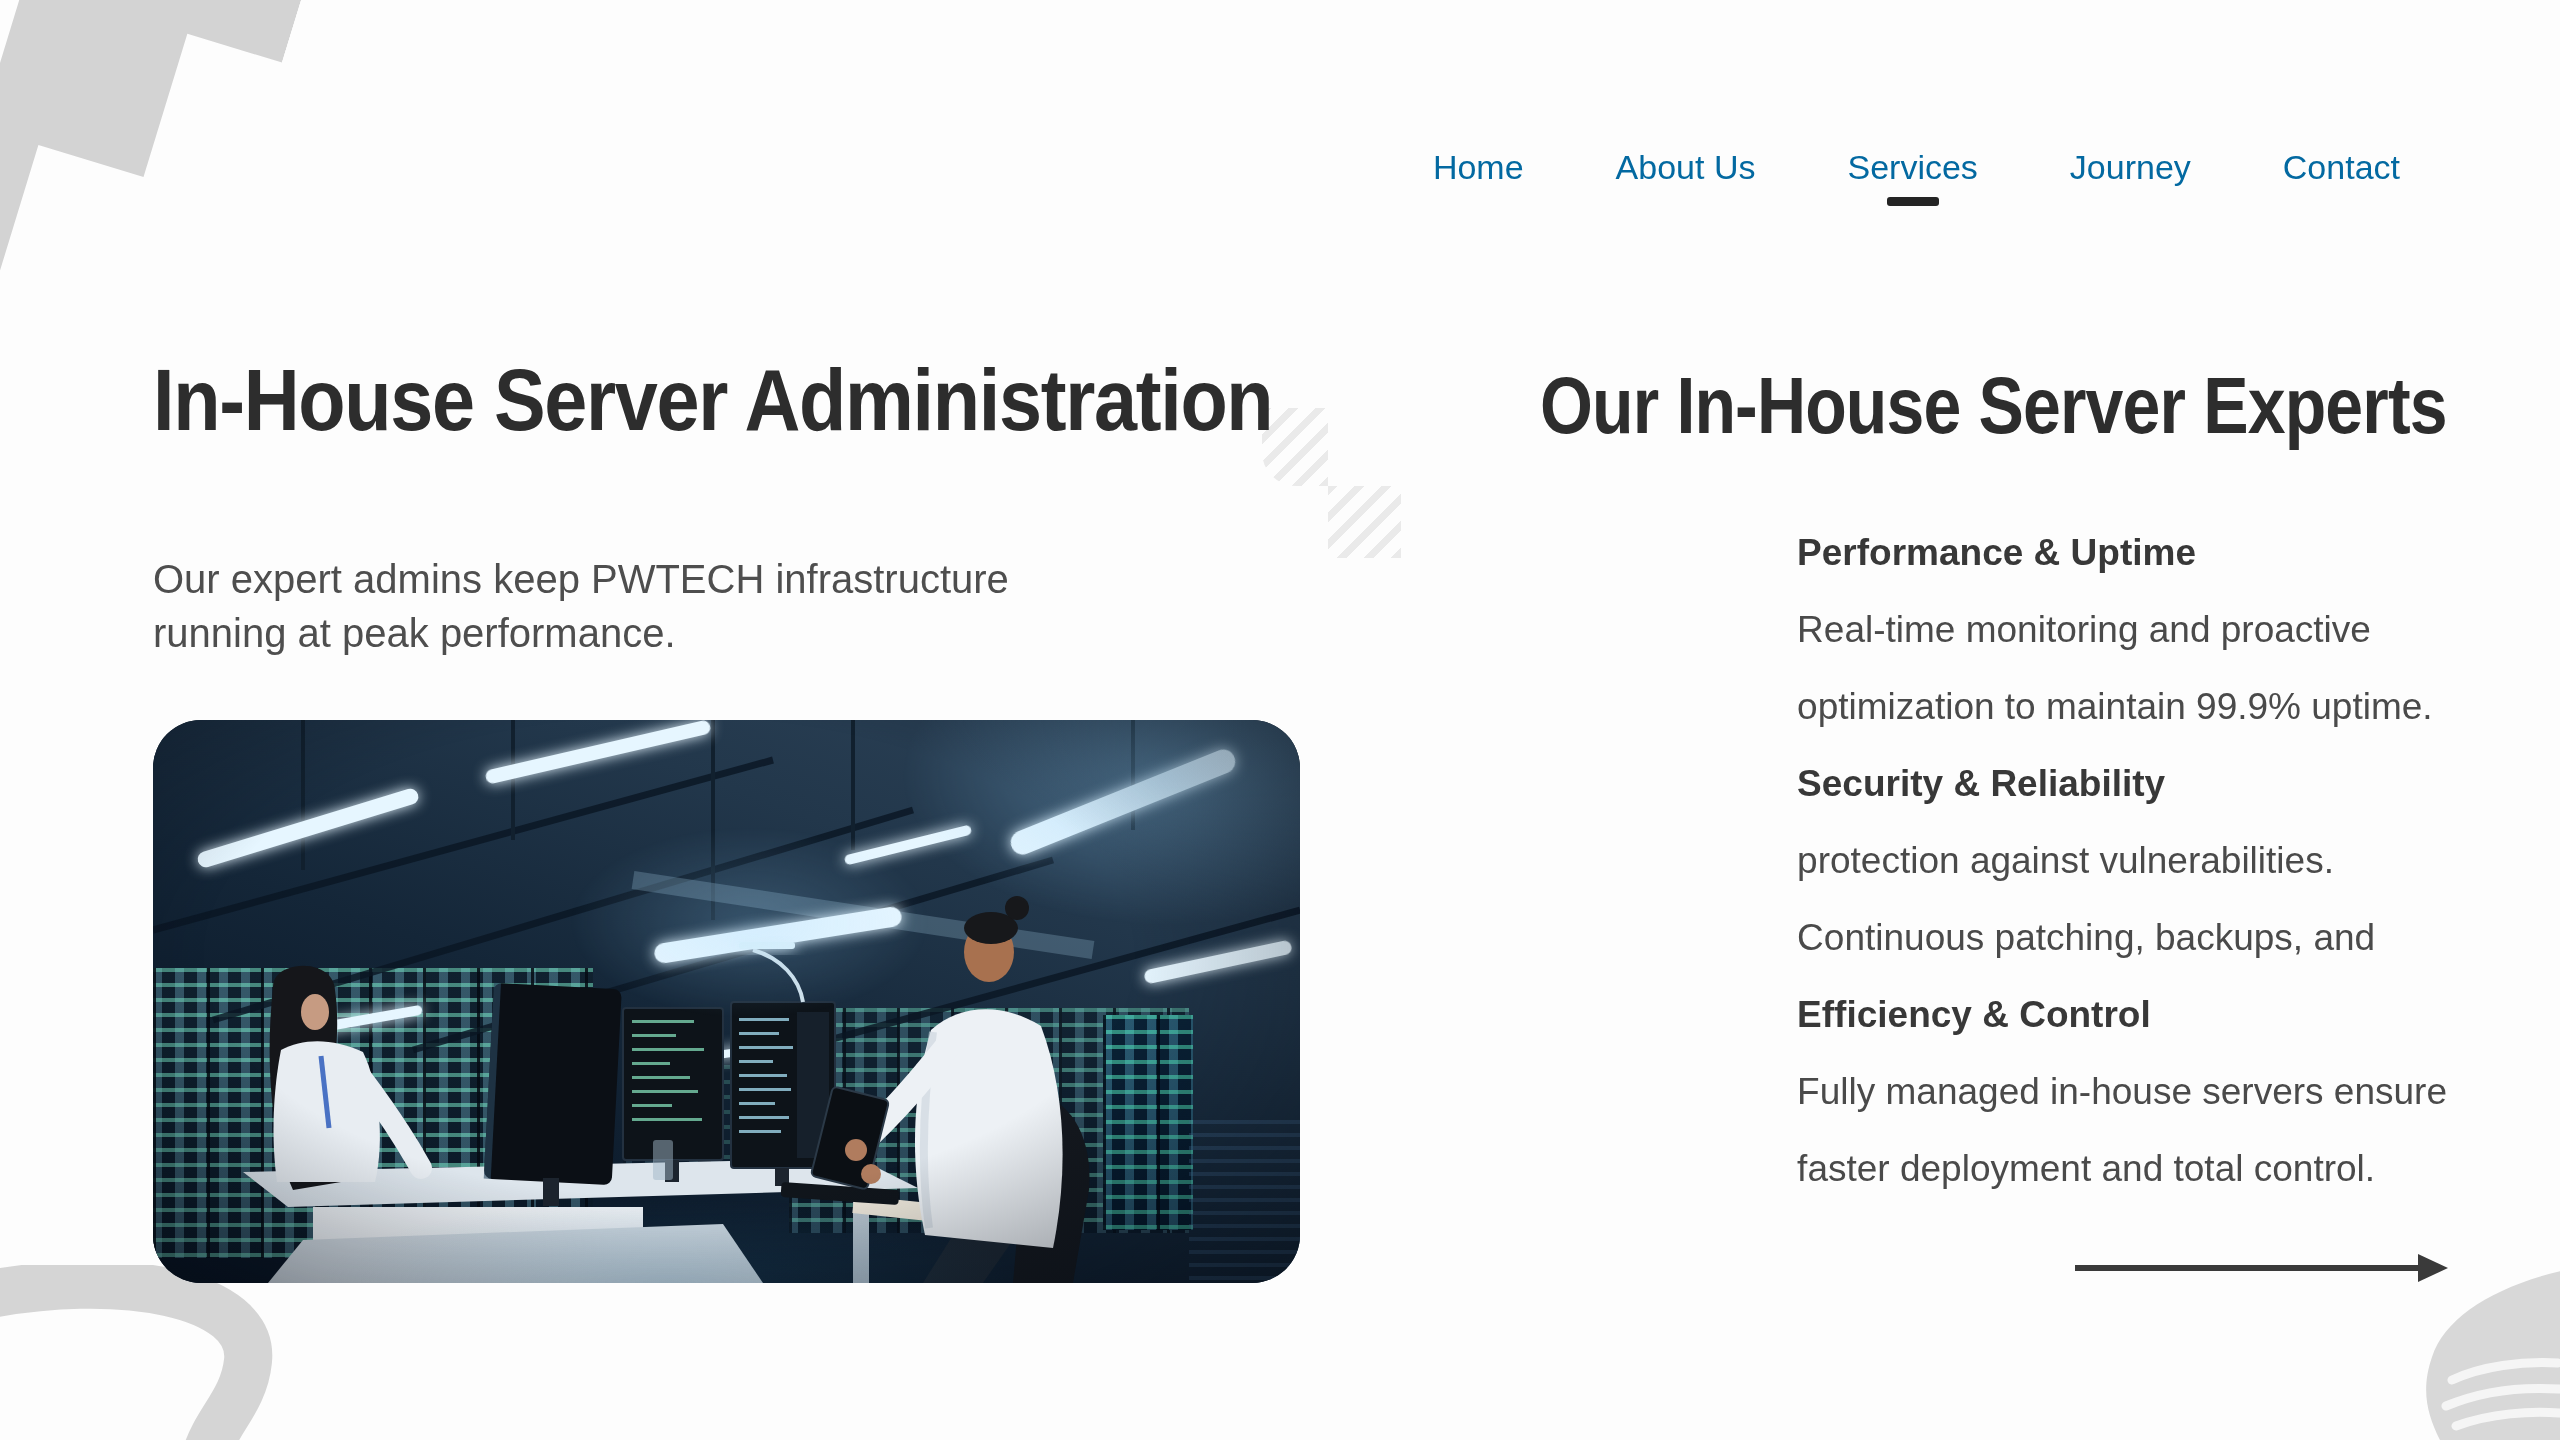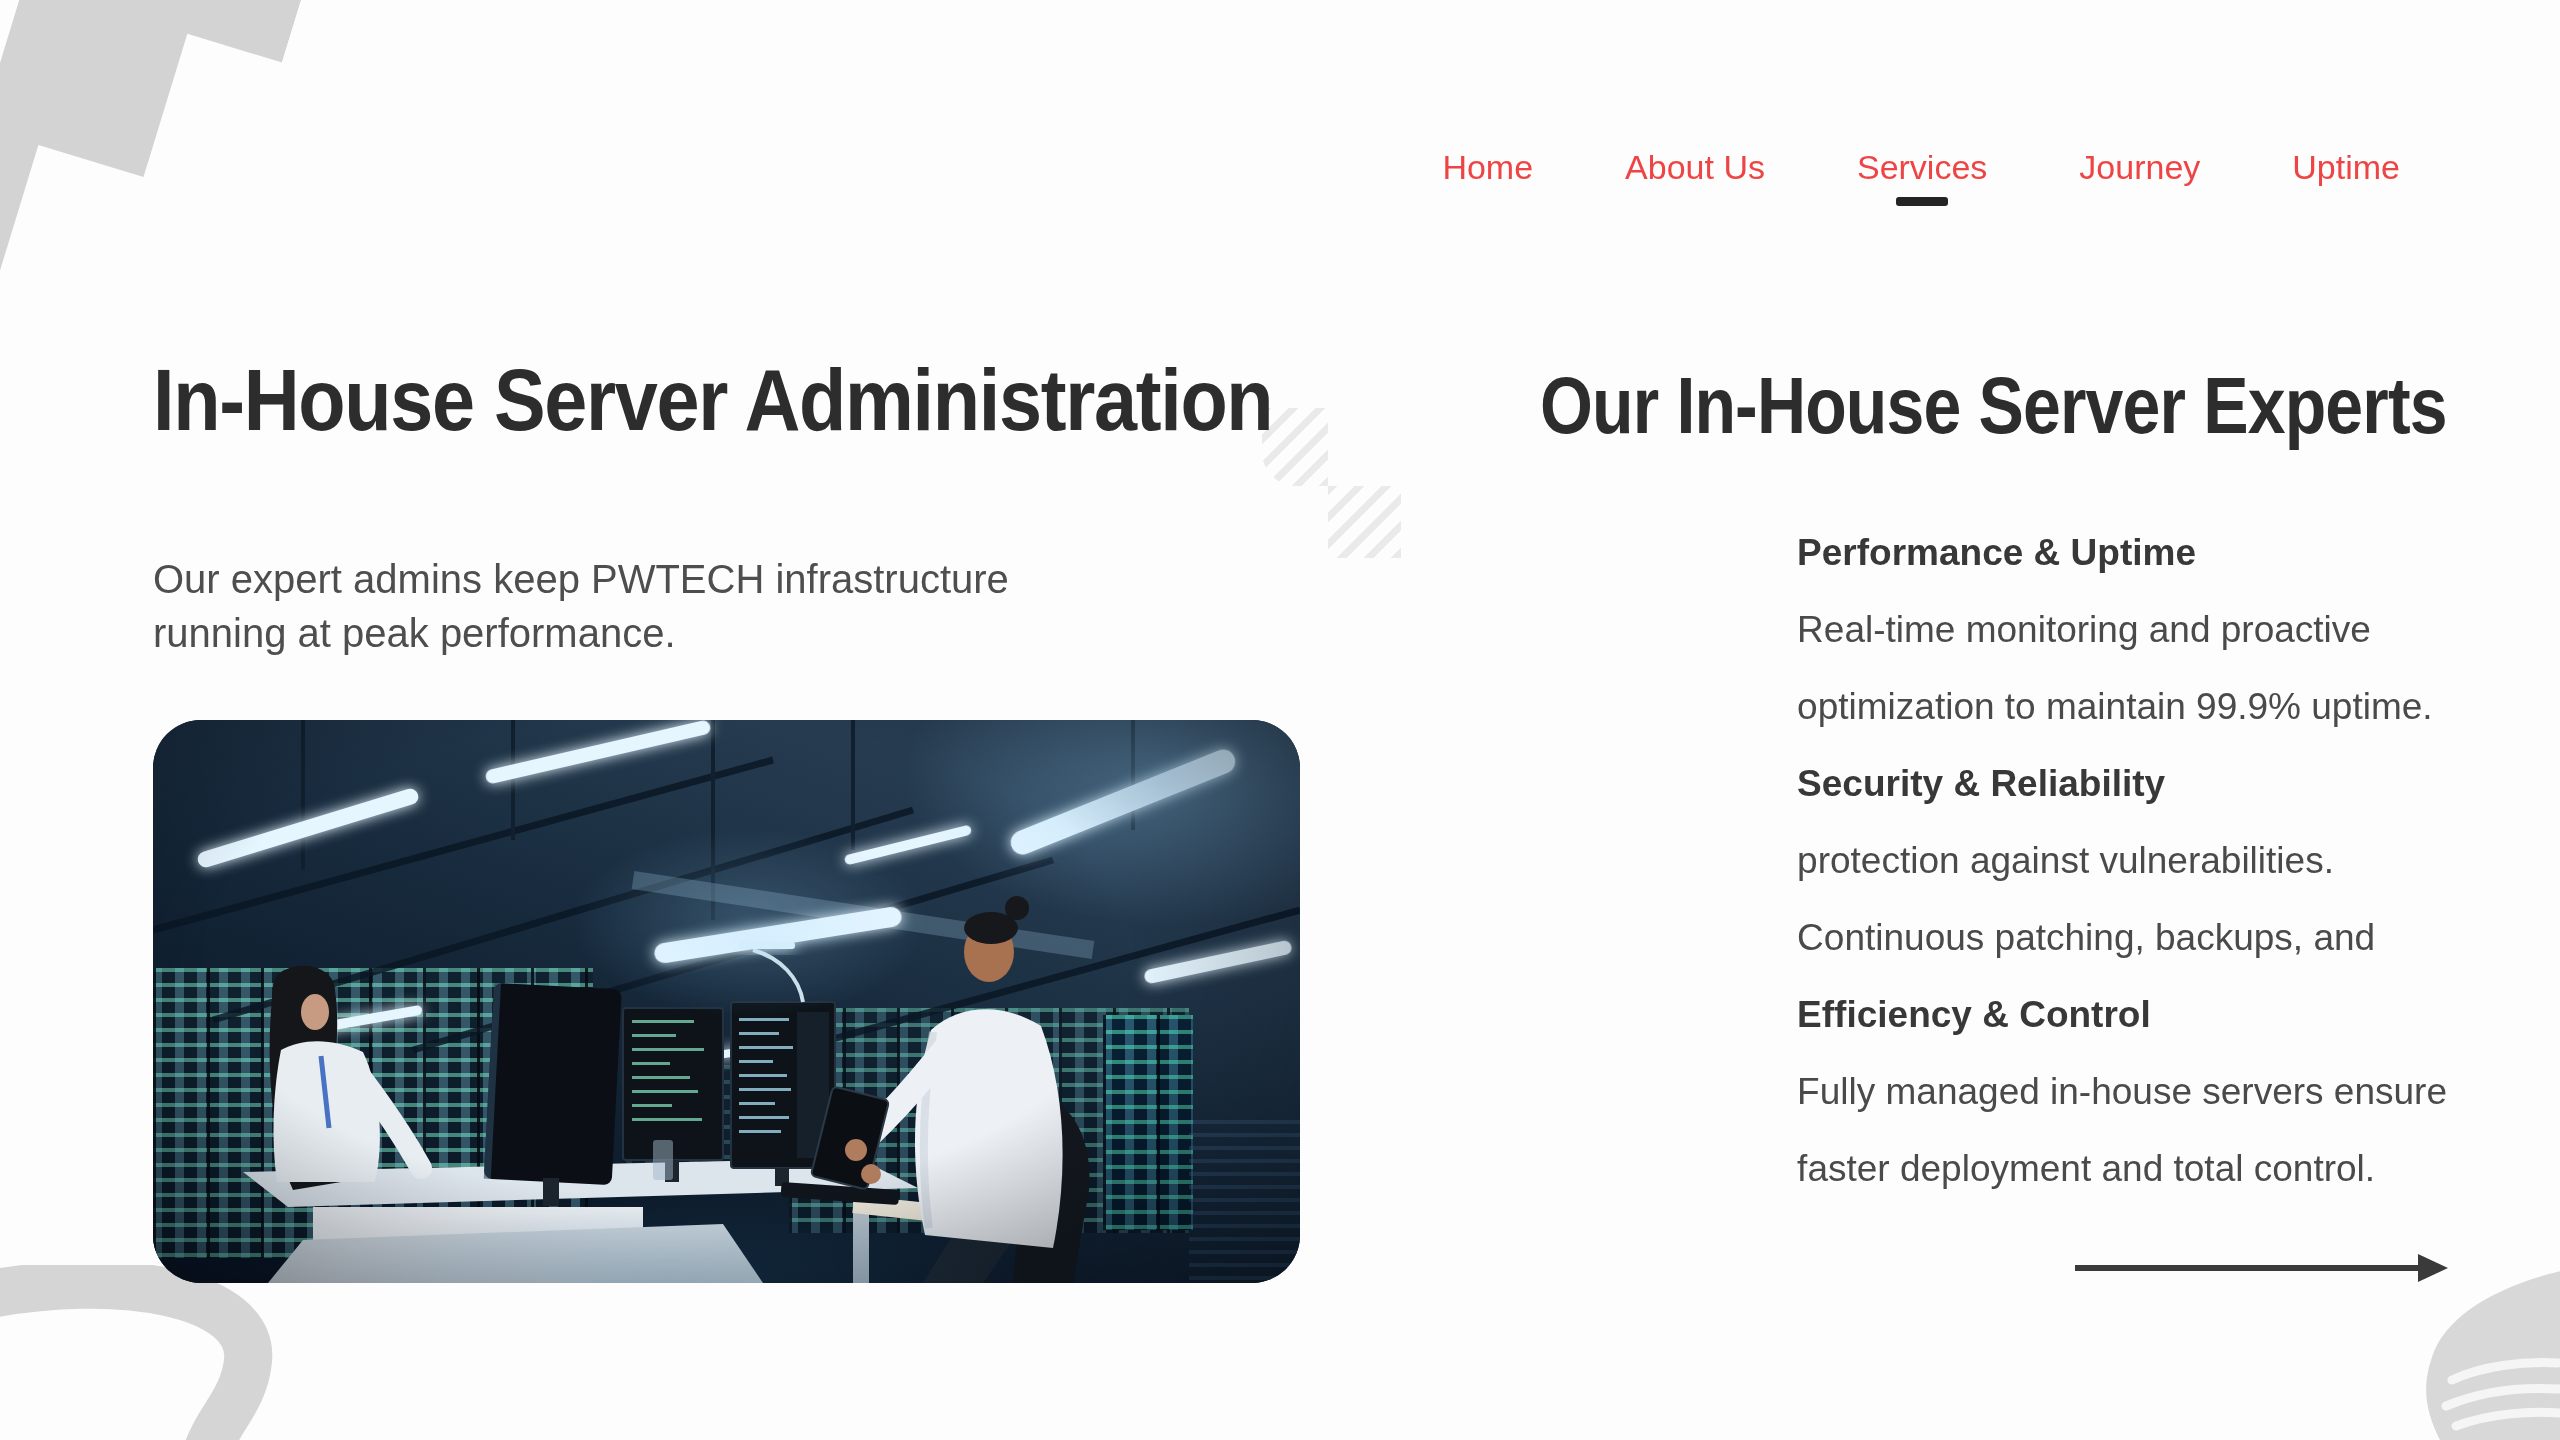--- a/index.html
+++ b/index.html
@@ -13,21 +13,21 @@
   .deco-stripes-a{position:absolute;left:1262px;top:408px;width:66px;height:78px;
     border-bottom-left-radius:34px;
     background:repeating-linear-gradient(135deg,#eaeaea 0 7px,transparent 7px 19px);}
   .deco-stripes-b{position:absolute;left:1328px;top:486px;width:73px;height:72px;
     background:repeating-linear-gradient(135deg,#eaeaea 0 7px,transparent 7px 19px);}
   .deco-corner{position:absolute;pointer-events:none;}
 
   
   .nav{position:absolute;top:148px;right:160px;display:flex;gap:92px;
        font-size:34px;color:#3b3b3b;}
-  .nav-item{position:relative;cursor:pointer;text-decoration:none;color:#ef4444;white-space:nowrap;text-align:center;}
+  .nav-item{position:relative;cursor:pointer;text-decoration:none;color:#0369a1;white-space:nowrap;text-align:center;}
   .nav-underline{position:absolute;left:50%;transform:translateX(-50%);top:49px;
        width:52px;height:9px;background:#242424;border-radius:3px;}
 
   
   .hero-title{position:absolute;left:153px;top:356px;margin:0;line-height:1;
        font-size:88px;font-weight:700;color:#2d2d2d;letter-spacing:-1.5px;
        white-space:nowrap;transform:scaleX(.88);transform-origin:left top;}
   .hero-sub{position:absolute;left:153px;top:512px;width:900px;
        font-size:40px;line-height:54px;color:#4e4e4e;}
 
@@ -88,21 +88,21 @@
   </svg>
 
   <nav class="nav">
     <a class="nav-item">Home</a>
     <a class="nav-item">About Us</a>
     <a class="nav-item">
       <span>Services</span>
       <span class="nav-underline"></span>
     </a>
     <a class="nav-item">Journey</a>
-    <a class="nav-item">Uptime</a>
+    <a class="nav-item">Contact</a>
   </nav>
 
   <h1 class="hero-title">In-House Server Administration</h1>
   <p class="hero-sub">Our expert admins keep PWTECH infrastructure running at peak performance.</p>
 
   <div class="photo" title="Two IT administrators working at monitors inside a dark blue-lit server room data center">
     <div class="ph-bg"></div>
     <div class="rack rack-left"></div>
     <div class="rack rack-far"></div>
     <div class="rack rack-right"></div>

